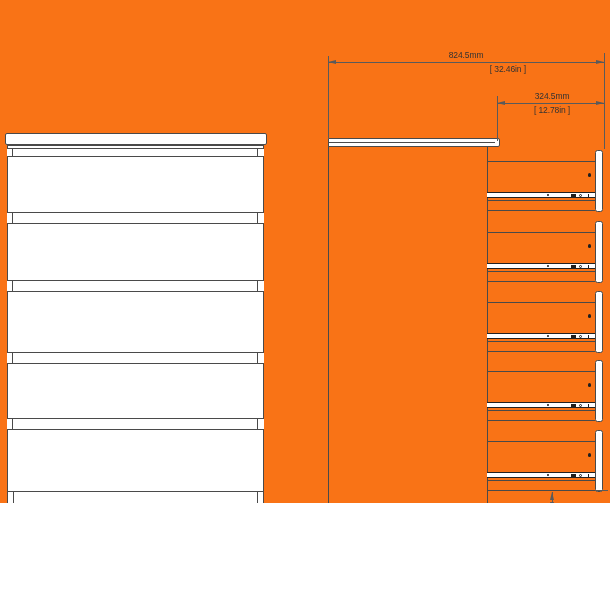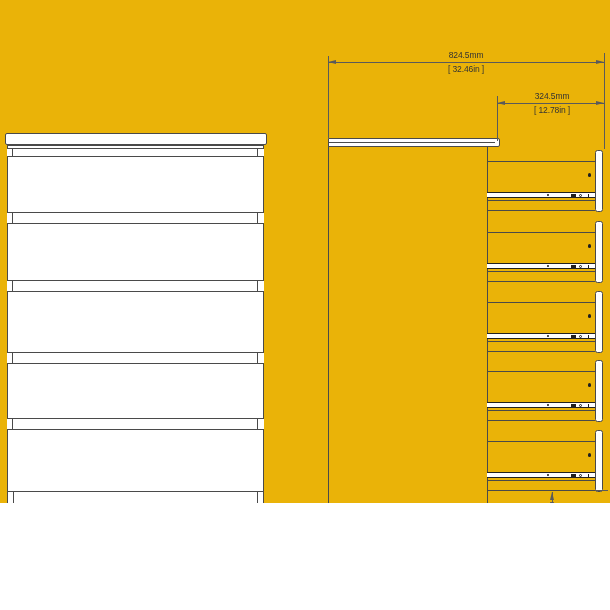--- a/index.html
+++ b/index.html
@@ -1,17 +1,17 @@
 <!DOCTYPE html>
 <html><head>
 <meta charset="utf-8">
 <style>
   html,body { margin:0; padding:0; background:#ffffff; }
   #canvas {
-    position:relative; width:610px; height:503px; background:#eab308;
+    position:relative; width:610px; height:503px; background:#f97316;
     overflow:hidden; font-family:"Liberation Sans", sans-serif;
   }
   .ln { position:absolute; background:#4a4a4a; }
   .dln { position:absolute; background:#5a5a5a; }
   .box { position:absolute; border:1.2px solid #4a4a4a; background:#ffffff; box-sizing:border-box; }
   .rail { position:absolute; border-top:1.4px solid #222222; border-bottom:1.4px solid #222222;
           background:#ffffff; box-sizing:border-box; }
   .dark { position:absolute; background:#1f1f1f; }
   .dot { position:absolute; background:#1f1f1f; border-radius:50%; }
   .ring { position:absolute; border:1px solid #1f1f1f; border-radius:50%; box-sizing:border-box; background:#fff; }
@@ -127,21 +127,21 @@
         <div class="ln" style="position: absolute; left: 487px; top: 490px; width: 108px; height: 1px;"></div>
       </div>
   </div>
 
   <div class="dln" style="left:328px; top:62px; width:276px; height:1px;"></div>
   <div class="arr" style="left:328px; top:60px; border-width:2.2px 8px 2.2px 0; border-right-color:#5a5a5a;"></div>
   <div class="arr" style="left:596px; top:60px; border-width:2.2px 0 2.2px 8px; border-left-color:#5a5a5a;"></div>
   <div class="dln" style="left:328px; top:56px; width:1px; height:82px;"></div>
   <div class="dln" style="left:603.5px; top:53px; width:1px; height:96px;"></div>
   <div class="dim-label" style="left:406px; top:50px; width:120px;">824.5mm</div>
-  <div class="dim-label" style="left:406px; top:64px; width:120px;">[ 32.46in ]</div>
+  <div class="dim-label" style="left:406px; top:64px; width:120px;text-align:right;">[ 32.46in ]</div>
 
   <div class="dln" style="left:497px; top:102.5px; width:107px; height:1px;"></div>
   <div class="arr" style="left:497px; top:100.5px; border-width:2.2px 8px 2.2px 0; border-right-color:#5a5a5a;"></div>
   <div class="arr" style="left:596px; top:100.5px; border-width:2.2px 0 2.2px 8px; border-left-color:#5a5a5a;"></div>
   <div class="dln" style="left:497px; top:96px; width:1px; height:45px;"></div>
   <div class="dim-label" style="left:492px; top:91px; width:120px;">324.5mm</div>
   <div class="dim-label" style="left:492px; top:105px; width:120px;">[ 12.78in ]</div>
 
   <div class="dln" style="left:595px; top:489.5px; width:13px; height:1px;"></div>
   <div class="dln" style="left:552px; top:492px; width:1px; height:34px;"></div>

